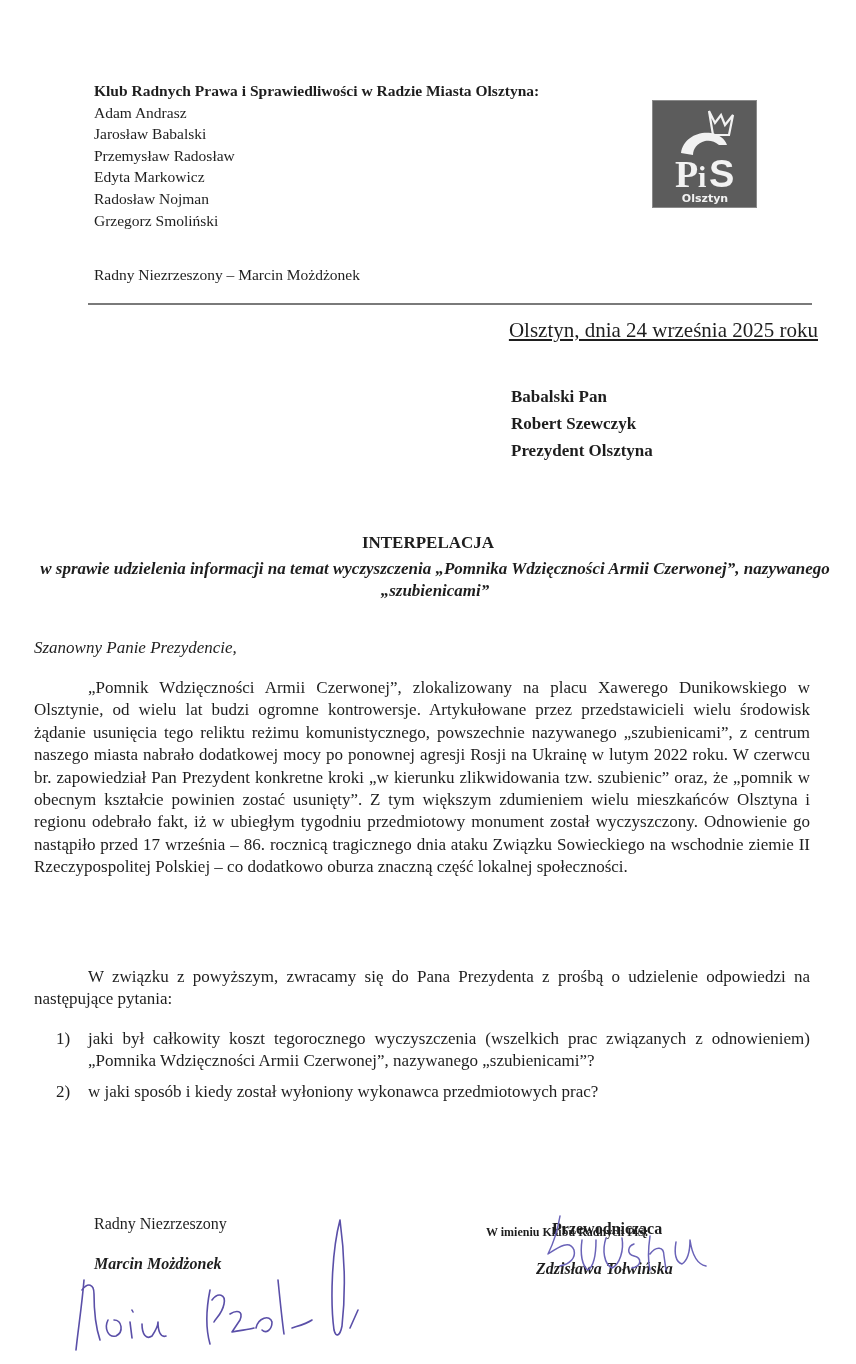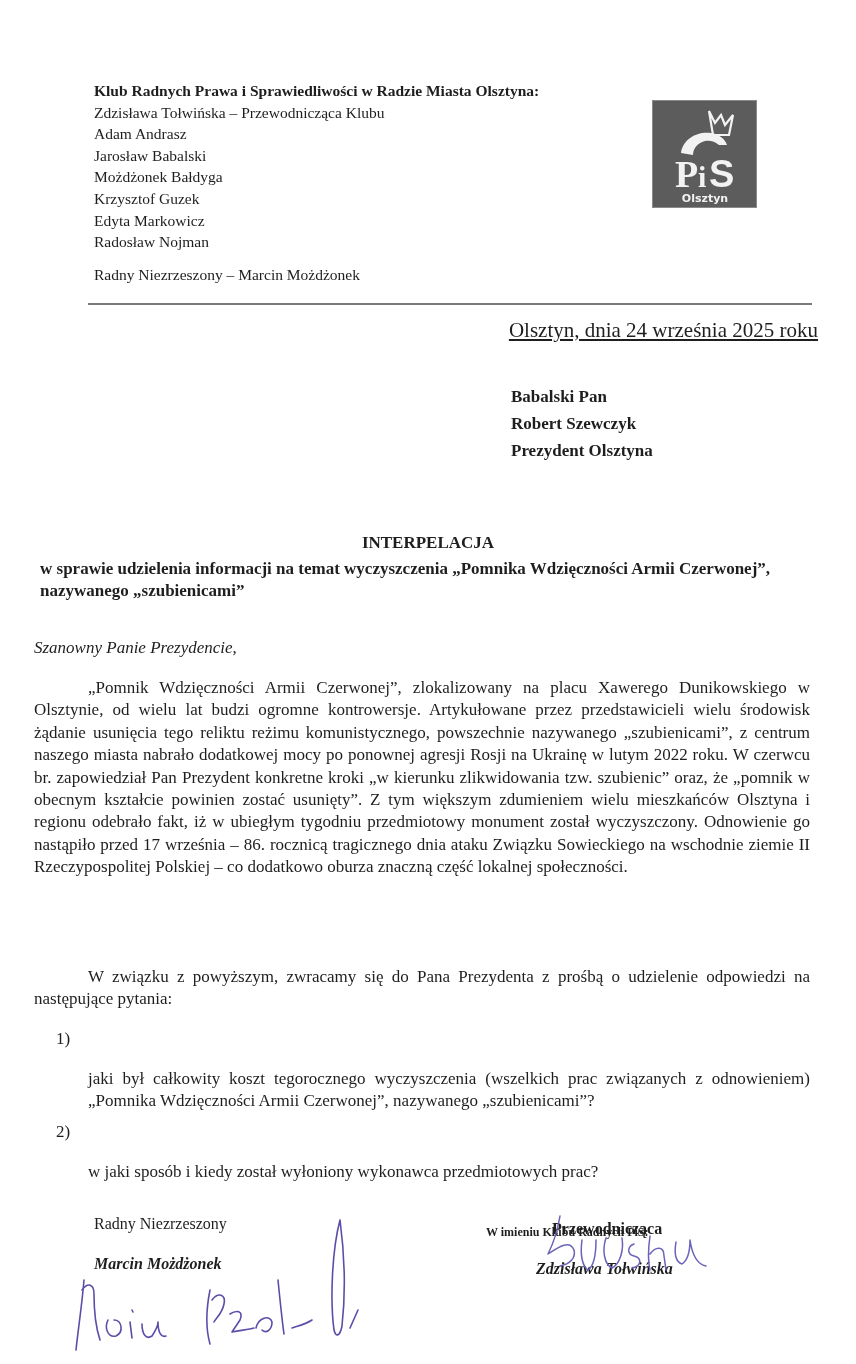--- a/index.html
+++ b/index.html
@@ -10,50 +10,49 @@
   .header-title { font-weight: bold; }
   .member { display: block; }
   .independent { left: 94px; top: 266px; font-size: 15.5px; }
   .rule { left: 88px; top: 303px; width: 724px; height: 2px; background: #7a7a7a; }
   .logo { left: 652px; top: 100px; width: 105px; height: 108px; background: #5c5c5c;
           border: 1px solid #8a8a8a; box-sizing: border-box; }
   .logo svg { display: block; }
   .date { right: 38px; top: 318px; font-size: 21px; text-decoration: underline; }
   .addressee { left: 511px; top: 383px; font-size: 17px; font-weight: bold; line-height: 27px; }
   .title { left: 0; width: 856px; top: 533px; text-align: center; font-size: 17px; font-weight: bold; }
-  .subtitle { left: 40px; width: 790px; top: 558px; text-align: left; font-size: 17px;
-              font-weight: bold; line-height: 22px; }
+  .subtitle { left: 40px; width: 790px; top: 558px; text-align: center; font-size: 17px;
+              font-weight: bold; line-height: 22px; font-style: italic; }
   .salutation { left: 34px; top: 638px; font-size: 17px; font-style: italic; }
   .para { left: 34px; width: 776px; font-size: 17px; line-height: 22.4px; text-align: justify;
           text-indent: 54px; }
   .p1 { top: 677px; }
   .p2 { top: 966px; }
   .qlist { left: 34px; width: 776px; top: 1028px; font-size: 17px; line-height: 22.4px; }
   .q { display: flex; margin-bottom: 8px; }
   .q-num { width: 32px; flex: 0 0 32px; padding-left: 22px; }
-  .q-text { flex: 1; text-align: justify; margin-top: 40px; }
+  .q-text { flex: 1; text-align: justify; }
   .sig-left-role { left: 94px; top: 1215px; font-size: 16px; font-weight: normal; }
   .sig-left-name { left: 94px; top: 1255px; font-size: 16px; font-weight: bold; font-style: italic; }
   .sig-right-head { left: 486px; top: 1185px; font-size: 12px; font-weight: bold; margin-top: 40px; }
   .sig-right-role { left: 552px; top: 1220px; font-size: 16px; font-weight: bold; }
   .sig-right-name { left: 536px; top: 1260px; font-size: 16px; font-weight: bold; font-style: italic; }
   .signature { pointer-events: none; }
 </style>
 </head>
 <body>
 
 <div class="abs header-block">
   <div class="header-title">Klub Radnych  Prawa i Sprawiedliwości w Radzie Miasta Olsztyna:</div>
-  <span class="member">Zdzisława Tołwińska – Przewodnicząca Klubu</span>
   <span class="member">Adam Andrasz</span>
   <span class="member">Jarosław Babalski</span>
-  <span class="member">Możdżonek Bałdyga</span>
-  <span class="member">Krzysztof Guzek</span>
+  <span class="member">Przemysław Radosław</span>
   <span class="member">Edyta Markowicz</span>
   <span class="member">Radosław Nojman</span>
+  <span class="member">Grzegorz Smoliński</span>
 </div>
 <div class="abs independent">Radny Niezrzeszony – Marcin Możdżonek</div>
 
 <div class="abs logo">
   <svg width="103" height="106" viewBox="0 0 103 106">
     <g>
 
       <path d="M56 10 L62 22 L68 14 L72 24 L80 14 L76 34 L60 34 Z" fill="none" stroke="#f2f2f2" stroke-width="2.2" stroke-linejoin="miter"></path>
 
       <path d="M28 52 C30 38 44 30 58 32 C66 33 72 38 74 44 L66 44 C62 40 56 39 52 40 C44 42 40 48 40 54 Z" fill="#f2f2f2"></path>

